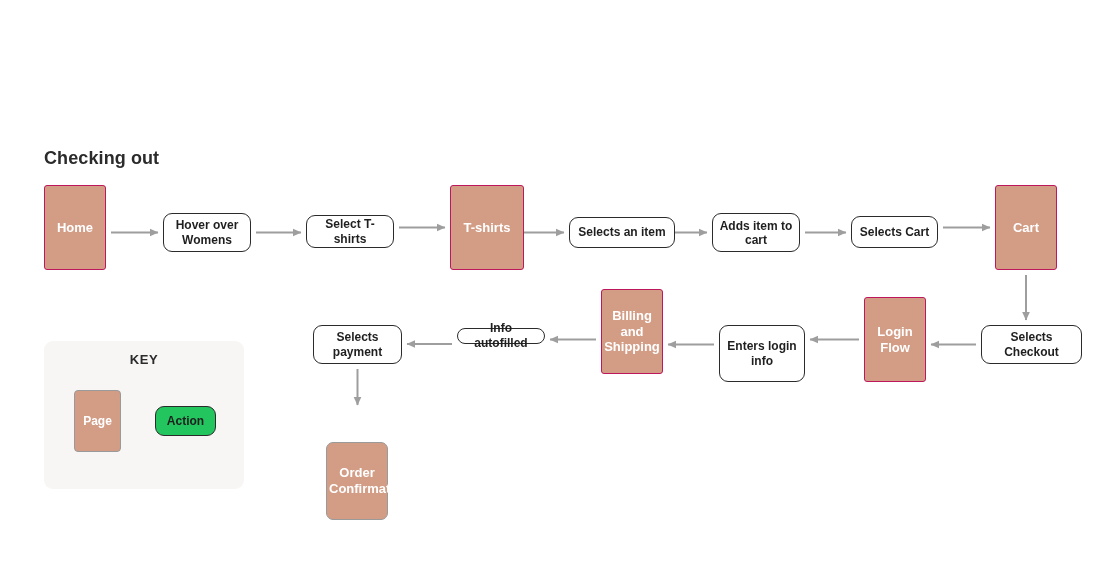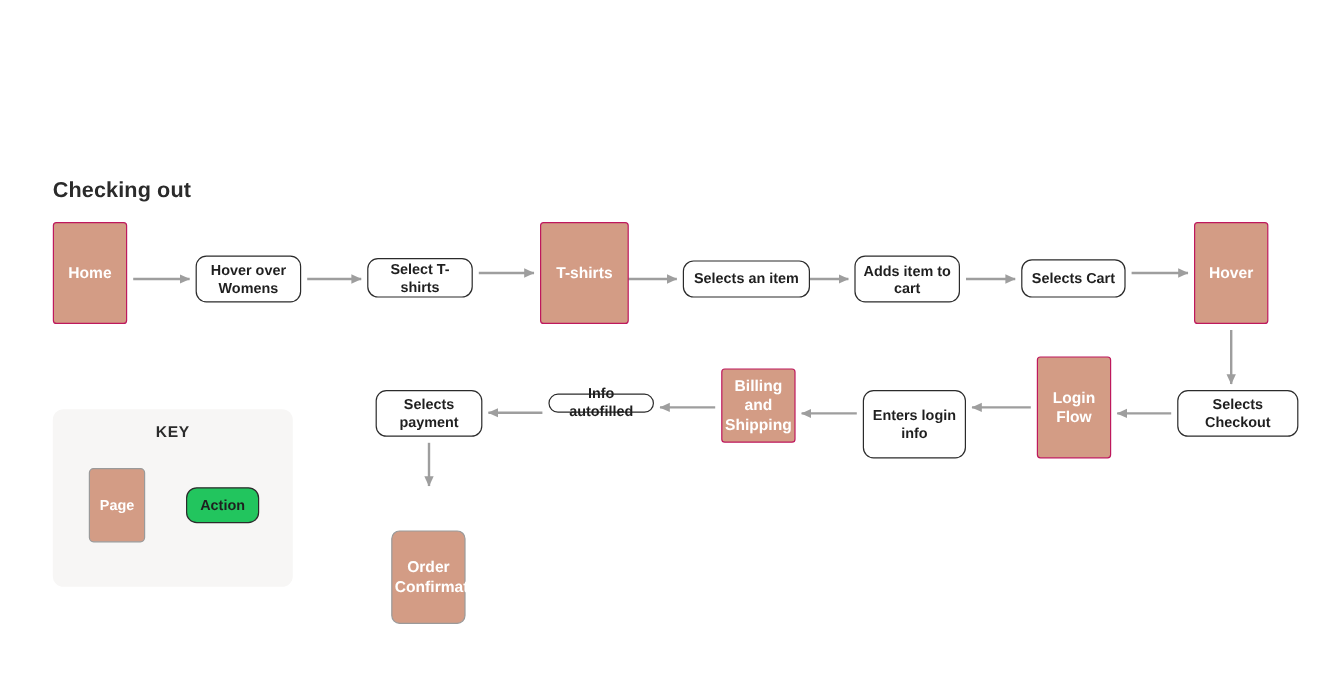--- a/index.html
+++ b/index.html
@@ -199,32 +199,32 @@
       <div class="node action" style="left: 569px; top: 217px; width: 106px; height: 31px;">
         <span class="label">Selects an item</span>
       </div>
       <div class="node action" style="left: 712px; top: 213px; width: 88px; height: 39px; align-items: flex-end;">
         <span class="label">Adds item to cart</span>
       </div>
       <div class="node action" style="left: 851px; top: 216px; width: 87px; height: 32px;">
         <span class="label">Selects Cart</span>
       </div>
       <div class="node page" style="left: 995px; top: 185px; width: 62px; height: 85px;">
-        <span class="label">Hover</span>
+        <span class="label">Cart</span>
       </div>
       <div class="node action" style="left: 981px; top: 325px; width: 101px; height: 39px;">
         <span class="label">Selects Checkout</span>
       </div>
       <div class="node page" style="left: 864px; top: 297px; width: 62px; height: 85px;">
         <span class="label">Login Flow</span>
       </div>
       <div class="node action" style="left: 719px; top: 325px; width: 86px; height: 57px;">
         <span class="label">Enters login info</span>
       </div>
-      <div class="node page" style="left: 601px; top: 307px; width: 62px; height: 62px;">
+      <div class="node page" style="left: 601px; top: 289px; width: 62px; height: 85px;">
         <span class="label">Billing and Shipping</span>
       </div>
       <div class="node action" style="left: 457px; top: 328px; width: 88px; height: 16px;">
         <span class="label">Info autofilled</span>
       </div>
       <div class="node action" style="left: 313px; top: 325px; width: 89px; height: 39px;">
         <span class="label">Selects payment</span>
       </div>
       <div class="node page soft" style="left: 326px; top: 410px; width: 62px; height: 78px; margin-top: 32px;">
         <span class="label">Order Confirmation</span>

